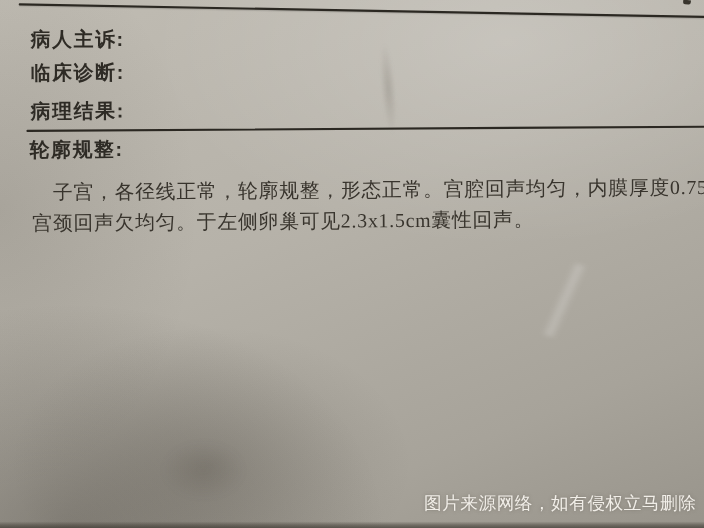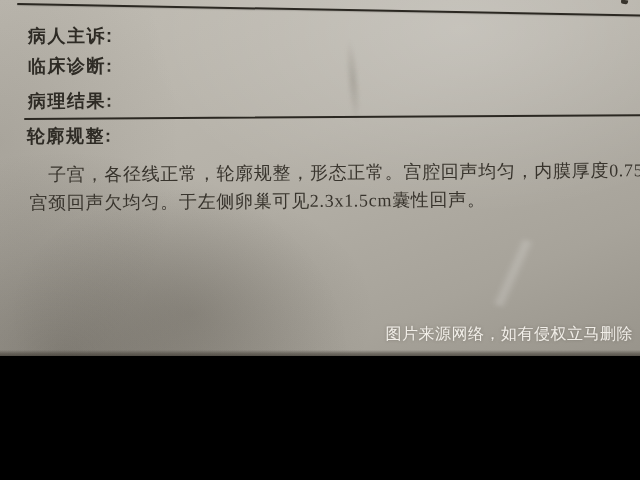--- a/index.html
+++ b/index.html
@@ -3,21 +3,21 @@
 <meta charset="utf-8">
 <style>
   html, body {
     margin: 0;
     padding: 0;
     background: #000;
   }
   .photo {
     position: relative;
     width: 640px;
-    height: 356px;
+    height: 480px;
     overflow: hidden;
     font-family: "Liberation Sans", "DejaVu Sans", sans-serif;
     
     background:
       radial-gradient(ellipse 520px 300px at 72% 8%, rgba(255,255,255,0.20), transparent 62%),
       radial-gradient(ellipse 420px 300px at 10% 100%, rgba(35,31,25,0.30), transparent 68%),
       radial-gradient(ellipse 260px 180px at 30% 88%, rgba(55,50,42,0.18), transparent 70%),
       radial-gradient(ellipse 300px 420px at 0% 40%, rgba(60,55,47,0.14), transparent 60%),
       linear-gradient(158deg, #c0bcb3 0%, #b6b2a9 42%, #a7a39a 78%, #98948b 100%);
   }

